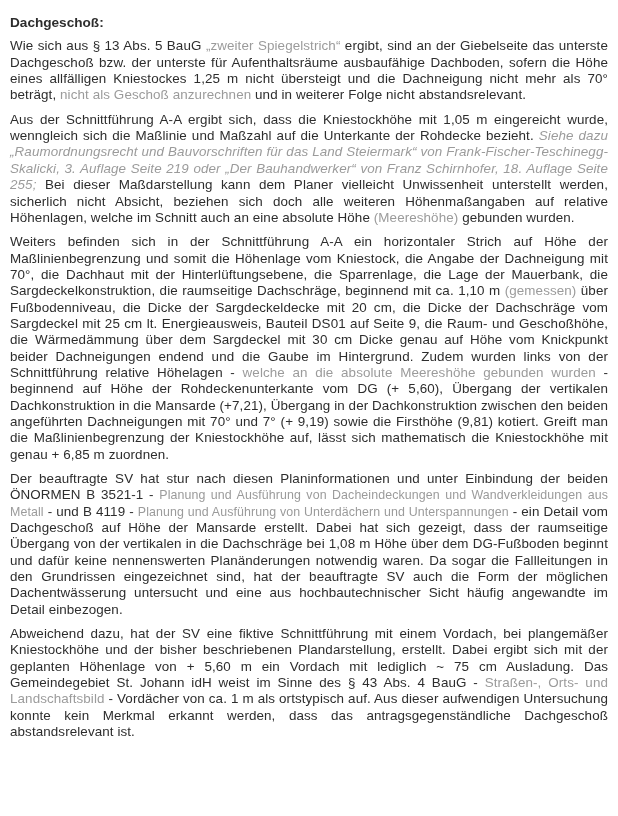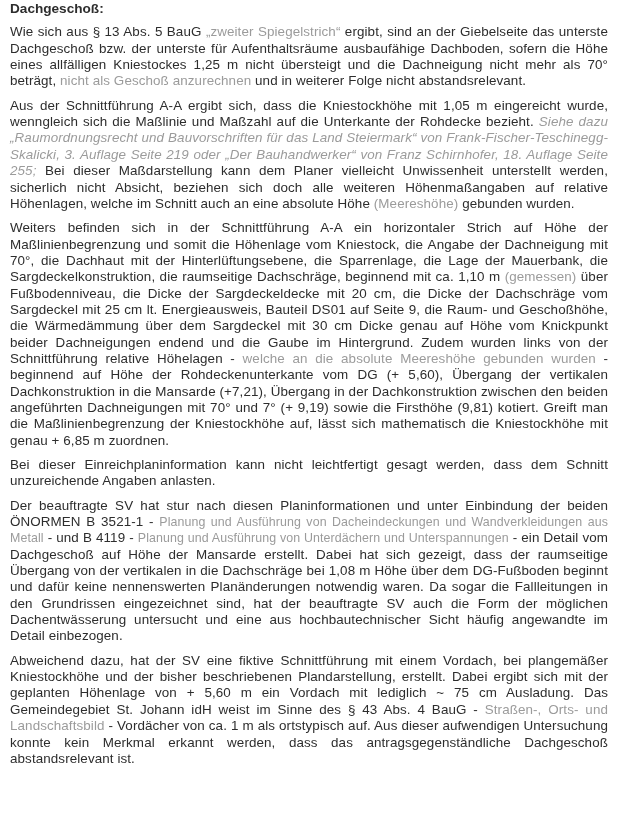--- a/index.html
+++ b/index.html
@@ -15,21 +15,21 @@
   body {
     width: 618px;
     height: 816px;
     overflow: hidden;
     font-family: "Liberation Sans", "DejaVu Sans", sans-serif;
   }
   .page {
     box-sizing: border-box;
     width: 618px;
     height: 816px;
-    padding: 1px 10px 0 10px;
+    padding: 15px 10px 0 10px;
     overflow: hidden;
   }
   .heading {
     font-size: 13.6px;
     line-height: 16.4px;
     font-weight: bold;
     color: var(--ink);
     margin: 0 0 7px 0;
   }
   .para {
@@ -47,17 +47,16 @@
 </style>
 </head>
 <body>
 
 <div class="page">
   <h1 class="heading">Dachgeschoß:</h1>
   <div id="paragraphs">
       <p class="para"><span class="run-normal">Wie sich aus § 13 Abs. 5 BauG </span><span class="run-muted">„zweiter Spiegelstrich“</span><span class="run-normal"> ergibt, sind an der Giebelseite das unterste Dachgeschoß bzw. der unterste für Aufenthaltsräume ausbaufähige Dachboden, sofern die Höhe eines allfälligen Kniestockes 1,25 m nicht übersteigt und die Dachneigung nicht mehr als 70° beträgt, </span><span class="run-muted">nicht als Geschoß anzurechnen</span><span class="run-normal"> und in weiterer Folge nicht abstandsrelevant.</span></p>
       <p class="para"><span class="run-normal">Aus der Schnittführung A-A ergibt sich, dass die Kniestockhöhe mit 1,05 m eingereicht wurde, wenngleich sich die Maßlinie und Maßzahl auf die Unterkante der Rohdecke bezieht. </span><span class="run-muted-italic">Siehe dazu „Raumordnungsrecht und Bauvorschriften für das Land Steiermark“ von Frank-Fischer-Teschinegg-Skalicki, 3. Auflage Seite 219 oder „Der Bauhandwerker“ von Franz Schirnhofer, 18. Auflage Seite 255; </span><span class="run-normal">Bei dieser Maßdarstellung kann dem Planer vielleicht Unwissenheit unterstellt werden, sicherlich nicht Absicht, beziehen sich doch alle weiteren Höhenmaßangaben auf relative Höhenlagen, welche im Schnitt auch an eine absolute Höhe </span><span class="run-muted">(Meereshöhe)</span><span class="run-normal"> gebunden wurden.</span></p>
       <p class="para"><span class="run-normal">Weiters befinden sich in der Schnittführung A-A ein horizontaler Strich auf Höhe der Maßlinienbegrenzung und somit die Höhenlage vom Kniestock, die Angabe der Dachneigung mit 70°, die Dachhaut mit der Hinterlüftungsebene, die Sparrenlage, die Lage der Mauerbank, die Sargdeckelkonstruktion, die raumseitige Dachschräge, beginnend mit ca. 1,10 m </span><span class="run-muted">(gemessen)</span><span class="run-normal"> über Fußbodenniveau, die Dicke der Sargdeckeldecke mit 20 cm, die Dicke der Dachschräge vom Sargdeckel mit 25 cm lt. Energieausweis, Bauteil DS01 auf Seite 9, die Raum- und Geschoßhöhe, die Wärmedämmung über dem Sargdeckel mit 30 cm Dicke genau auf Höhe vom Knickpunkt beider Dachneigungen endend und die Gaube im Hintergrund. Zudem wurden links von der Schnittführung relative Höhelagen - </span><span class="run-muted">welche an die absolute Meereshöhe gebunden wurden</span><span class="run-normal"> - beginnend auf Höhe der Rohdeckenunterkante vom DG (+ 5,60), Übergang der vertikalen Dachkonstruktion in die Mansarde (+7,21), Übergang in der Dachkonstruktion zwischen den beiden angeführten Dachneigungen mit 70° und 7° (+ 9,19) sowie die Firsthöhe (9,81) kotiert. Greift man die Maßlinienbegrenzung der Kniestockhöhe auf, lässt sich mathematisch die Kniestockhöhe mit genau + 6,85 m zuordnen.</span></p>
-      <p class="para"><span class="run-normal">Bei dieser Einreichplaninformation kann nicht leichtfertigt gesagt werden, dass dem Schnitt unzureichende Angaben anlasten.</span></p>
       <p class="para"><span class="run-normal">Der beauftragte SV hat stur nach diesen Planinformationen und unter Einbindung der beiden ÖNORMEN  B 3521-1 - </span><span class="run-muted-small">Planung und Ausführung von Dacheindeckungen und Wandverkleidungen aus Metall</span><span class="run-normal"> - und B 4119 - </span><span class="run-muted-small">Planung und Ausführung von Unterdächern und Unterspannungen</span><span class="run-normal"> - ein Detail vom Dachgeschoß auf Höhe der Mansarde erstellt. Dabei hat sich gezeigt, dass der raumseitige Übergang von der vertikalen in die Dachschräge bei 1,08 m Höhe über dem DG-Fußboden beginnt und dafür keine nennenswerten Planänderungen notwendig waren. Da sogar die Fallleitungen in den Grundrissen eingezeichnet sind, hat der beauftragte SV auch die Form der möglichen Dachentwässerung untersucht und eine aus hochbautechnischer Sicht häufig angewandte im Detail einbezogen.</span></p>
       <p class="para"><span class="run-normal">Abweichend dazu, hat der SV eine fiktive Schnittführung mit einem Vordach, bei plangemäßer Kniestockhöhe und der bisher beschriebenen Plandarstellung, erstellt. Dabei ergibt sich mit der geplanten Höhenlage von + 5,60 m ein Vordach mit lediglich ~ 75 cm Ausladung. Das Gemeindegebiet St. Johann idH weist im Sinne des § 43 Abs. 4 BauG - </span><span class="run-muted">Straßen-, Orts- und Landschaftsbild</span><span class="run-normal"> - Vordächer von ca. 1 m als ortstypisch auf. Aus dieser aufwendigen Untersuchung konnte kein Merkmal erkannt werden, dass das antragsgegenständliche Dachgeschoß abstandsrelevant ist.</span></p>
     </div>
 </div>
 
 </body></html>

